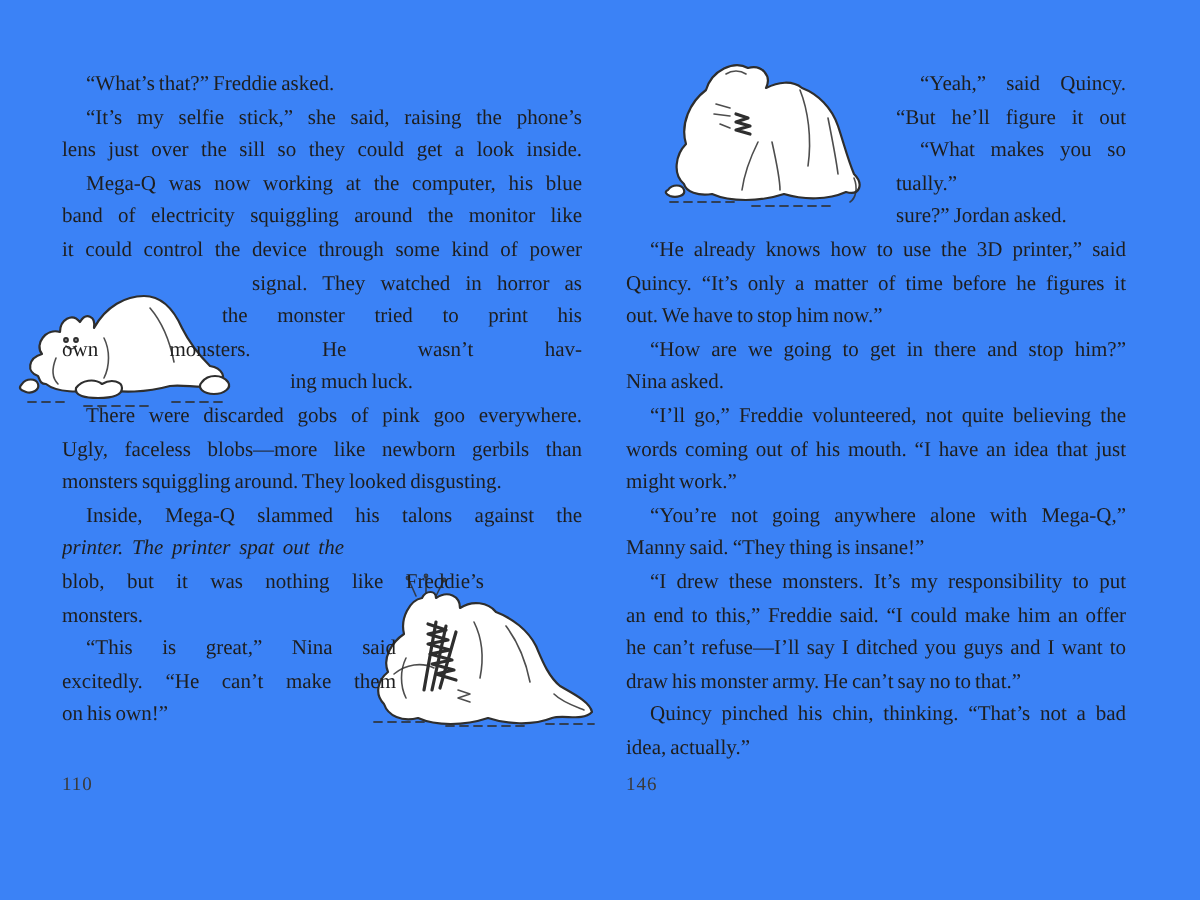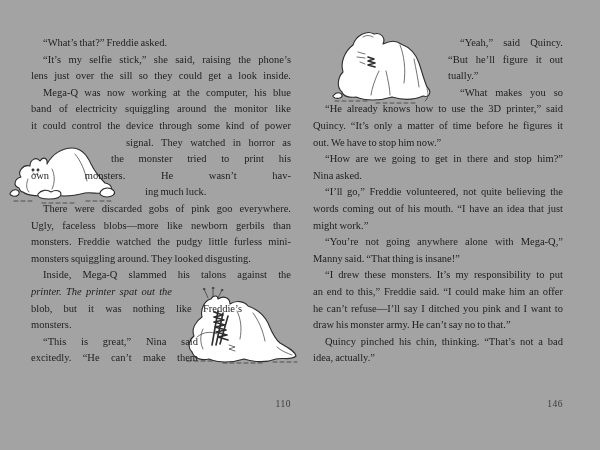--- a/index.html
+++ b/index.html
@@ -2,33 +2,33 @@
 <html><head>
 <meta charset="utf-8">
 <style>
   html,body{margin:0;padding:0;}
   body{
     width:600px;height:450px;overflow:hidden;
     background:#ffffff;
     font-family:"Liberation Serif","DejaVu Serif",serif;
     color:#1e1e1e;
   }
-  .spread{position:relative;width:600px;height:450px;background:#a3a3a3;}
+  .spread{position:relative;width:600px;height:450px;background:#3b82f6;}
   .page-text{position:absolute;top:35px;}
   .left-text{left:31px;width:260px;}
   .right-text{left:313px;width:250px;}
   .ln{
     height:16.6px;line-height:16.6px;font-size:10.5px;
     text-align:justify;overflow:hidden;word-spacing:-0.6px;
   }
   .j{text-align-last:justify;}
   .i{text-indent:12px;}
   .pagenum{
-    position:absolute;top:399px;font-size:9.5px;color:#3a3a3a;
-    text-align:right;letter-spacing:0.5px;
+    position:absolute;top:388px;font-size:9.5px;color:#3a3a3a;
+    text-align:left;letter-spacing:0.5px;
   }
   .pn-left{left:31px;width:260px;}
   .pn-right{left:313px;width:250px;}
   .illo{position:absolute;}
   .illo path,.illo circle,.illo line{
     fill:none;stroke:#2e2e2e;stroke-width:1.1;
     stroke-linecap:round;stroke-linejoin:round;
   }
   .illo .body{fill:#ffffff;}
   .illo .thin{stroke-width:0.8;opacity:0.85;}
@@ -91,48 +91,49 @@
     <div class="ln j">lens just over the sill so they could get a look inside.</div>
     <div class="ln i j">Mega-Q was now working at the computer, his blue</div>
     <div class="ln j">band of electricity squiggling around the monitor like</div>
     <div class="ln j">it could control the device through some kind of power</div>
     <div class="ln j" style="margin-left:95px;font-family:Liberation Serif, serif;">signal. They watched in horror as</div>
     <div class="ln j" style="margin-left:80px;">the monster tried to print his</div>
     <div class="ln j" style="">own monsters. He wasn’t hav-</div>
     <div class="ln" style="margin-left:114px;">ing much luck.</div>
     <div class="ln i j">There were discarded gobs of pink goo everywhere.</div>
     <div class="ln j">Ugly, faceless blobs—more like newborn gerbils than</div>
-    <div class="ln j">monsters. Freddie watched the pudgy little furless mini-</div>
     <div class="ln">monsters squiggling around. They looked disgusting.</div>
     <div class="ln i j">Inside, Mega-Q slammed his talons against the</div>
     <div class="ln j" style="margin-right:119px;font-style:italic;">printer. The printer spat out the next</div>
     <div class="ln j" style="margin-right:49px;">blob, but it was nothing like Freddie’s</div>
     <div class="ln" style="margin-right:93px;">monsters.</div>
     <div class="ln i j" style="margin-right:93px;">“This is great,” Nina said</div>
     <div class="ln j" style="margin-right:93px;">excitedly. “He can’t make them</div>
+    <div class="ln" style="margin-right:93px;">on his own!”</div>
   </section>
 
   <section class="page-text right-text">
     <div class="ln i j" style="margin-left:135px;">“Yeah,” said Quincy.</div>
     <div class="ln j" style="margin-left:135px;">“But he’ll figure it out even-</div>
+    <div class="ln i j" style="margin-left:135px;">“What makes you so</div>
     <div class="ln" style="margin-left:135px;">tually.”</div>
-    <div class="ln i j" style="margin-left:135px;">“What makes you so</div>
+    <div class="ln" style="margin-left:135px;">sure?” Jordan asked.</div>
     <div class="ln i j">“He already knows how to use the 3D printer,” said</div>
     <div class="ln j">Quincy. “It’s only a matter of time before he figures it</div>
     <div class="ln">out. We have to stop him now.”</div>
     <div class="ln i j">“How are we going to get in there and stop him?”</div>
     <div class="ln">Nina asked.</div>
     <div class="ln i j">“I’ll go,” Freddie volunteered, not quite believing the</div>
     <div class="ln j">words coming out of his mouth. “I have an idea that just</div>
     <div class="ln">might work.”</div>
     <div class="ln i j">“You’re not going anywhere alone with Mega-Q,”</div>
-    <div class="ln">Manny said. “That thing is insane!”</div>
+    <div class="ln">Manny said. “They thing is insane!”</div>
     <div class="ln i j">“I drew these monsters. It’s my responsibility to put</div>
     <div class="ln j">an end to this,” Freddie said. “I could make him an offer</div>
-    <div class="ln j">he can’t refuse—I’ll say I ditched you pink and I want to</div>
+    <div class="ln j">he can’t refuse—I’ll say I ditched you guys and I want to</div>
     <div class="ln">draw his monster army. He can’t say no to that.”</div>
     <div class="ln i j">Quincy pinched his chin, thinking. “That’s not a bad</div>
     <div class="ln">idea, actually.”</div>
   </section>
 
   <div class="pagenum pn-left">110</div>
   <div class="pagenum pn-right">146</div>
 
 </div>
 

